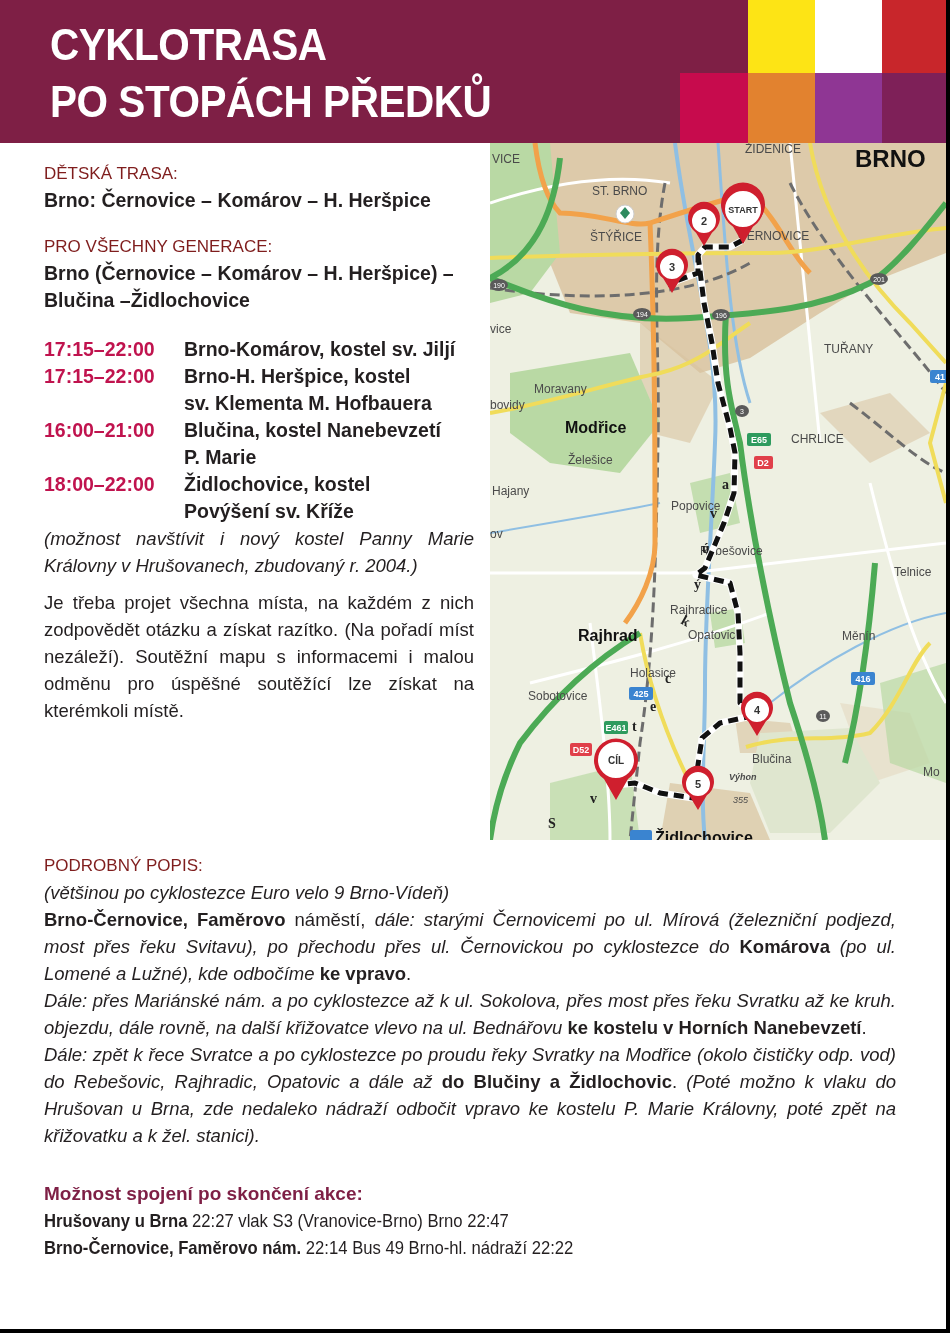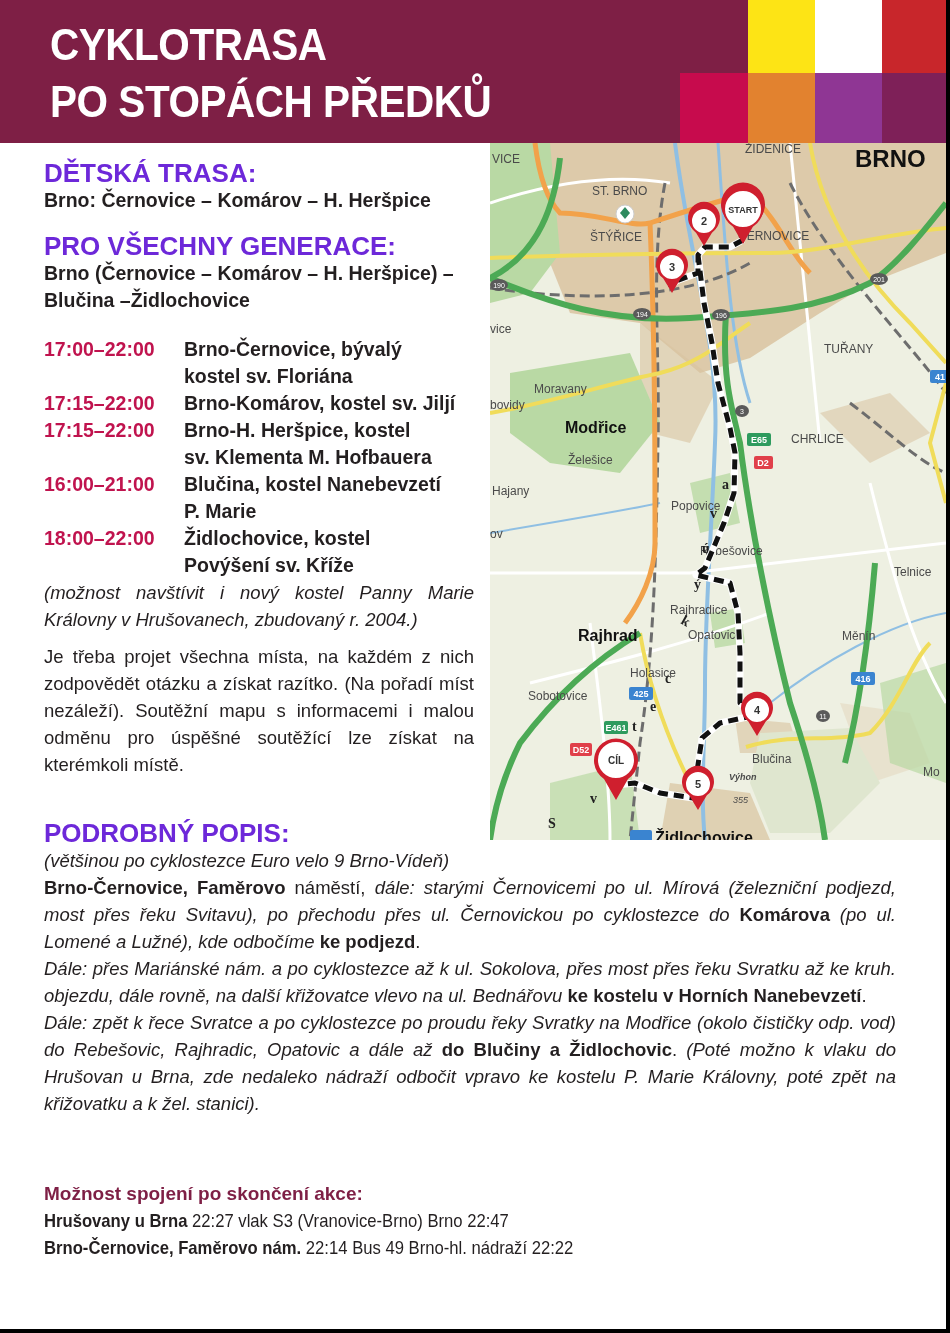--- a/index.html
+++ b/index.html
@@ -9,32 +9,32 @@
   .frame-b { position:absolute; left:0; top:1329px; width:950px; height:4px; background:#000; }
 
   .header { position:absolute; left:0; top:0; width:782px; height:143px; background:#7e1f45; }
   .title { position:absolute; left:50px; top:16px; color:#fff; font-weight:bold;
            font-family:"Liberation Sans", sans-serif; font-size:44px; line-height:57px;
            letter-spacing:-0.5px; transform:scaleX(0.92); transform-origin:left top; }
   .title div { white-space:nowrap; }
   .tile { position:absolute; }
 
   .left { position:absolute; left:44px; top:160px; width:430px; font-size:19.5px; }
-  .h-maroon { color:#6d28d9; font-weight:bold; font-size:26px; line-height:27px; }
+  .h-maroon { color:#7f1d1d; font-weight:normal; font-size:17px; line-height:27px; }
   .bold { font-weight:bold; line-height:27px; }
   .gap { height:19px; }
 
   .sched { margin-top:22px; }
   .sched-row { display:flex; line-height:27px; }
   .sched-time { width:140px; flex:none; color:#c0134e; font-weight:bold; white-space:nowrap; }
   .sched-place { font-weight:bold; }
   .note { font-style:italic; line-height:27px; text-align:justify; text-align-last:left; font-size:18.5px; }
   .para { margin-top:10px; line-height:27px; text-align:justify; font-size:18.5px; }
 
-  .detail { position:absolute; left:44px; top:820px; width:852px; font-size:18.5px; line-height:27px; }
+  .detail { position:absolute; left:44px; top:852px; width:852px; font-size:18.5px; line-height:27px; }
   .detail .it { font-style:italic; }
   .detail b { font-weight:bold;margin-top:34px; }
   .detail p { margin:0; text-align:justify; }
   .conn { position:absolute; left:44px; top:1180px; width:860px; line-height:27px; font-size:18.5px; }
   .conn .h { color:#7e1f45; font-weight:bold; font-size:19px; }
   .conn .row { white-space:nowrap; transform:scaleX(0.9); transform-origin:left; }
 
   .map { position:absolute; left:490px; top:143px; width:456px; height:697px; overflow:hidden; background:#eef0e2; }
   .map svg { display:block; }
 </style>
@@ -56,27 +56,20 @@
 
 <div class="left">
   <div class="h-maroon">DĚTSKÁ TRASA:</div>
   <div class="bold">Brno: Černovice – Komárov – H. Heršpice</div>
   <div class="gap"></div>
   <div class="h-maroon">PRO VŠECHNY GENERACE:</div>
   <div class="bold">Brno (Černovice – Komárov – H. Heršpice) –</div>
   <div class="bold">Blučina –Židlochovice</div>
 
   <div class="sched">
-    <div class="sched-row">
-      <div class="sched-time">17:00–22:00</div>
-      <div class="sched-place">
-          <div>Brno-Černovice, bývalý</div>
-          <div>kostel sv. Floriána</div>
-        </div>
-    </div>
     <div class="sched-row">
       <div class="sched-time">17:15–22:00</div>
       <div class="sched-place">
           <div>Brno-Komárov, kostel sv. Jiljí</div>
         </div>
     </div>
     <div class="sched-row">
       <div class="sched-time">17:15–22:00</div>
       <div class="sched-place">
           <div>Brno-H. Heršpice, kostel</div>
@@ -283,21 +276,21 @@
     <g>
       <circle cx="135" cy="71" r="9" fill="#fff" stroke="#ccc"></circle>
       <path d="M130 70 L135 64 L140 70 L135 76 Z" fill="#2e8a5e"></path>
     </g>
   </svg>
 </div>
 
 <div class="detail">
   <div class="h-maroon">PODROBNÝ POPIS:</div>
   <div class="it">(většinou po cyklostezce Euro velo 9 Brno-Vídeň)</div>
-  <p><b>Brno-Černovice, Faměrovo</b><span> náměstí, </span><span class="it">dále: starými Černovicemi po ul. Mírová (železniční podjezd, most přes řeku Svitavu), po přechodu přes ul. Černovickou po cyklostezce do </span><b>Komárova</b><span class="it"> (po ul. Lomené a Lužné), kde odbočíme </span><b>ke podjezd</b><span>.</span></p>
+  <p><b>Brno-Černovice, Faměrovo</b><span> náměstí, </span><span class="it">dále: starými Černovicemi po ul. Mírová (železniční podjezd, most přes řeku Svitavu), po přechodu přes ul. Černovickou po cyklostezce do </span><b>Komárova</b><span class="it"> (po ul. Lomené a Lužné), kde odbočíme </span><b>ke vpravo</b><span>.</span></p>
   <p><span class="it">Dále: přes Mariánské nám. a po cyklostezce až k ul. Sokolova, přes most přes řeku Svratku až ke kruh. objezdu, dále rovně, na další křižovatce vlevo na ul. Bednářovu </span><b>ke kostelu v Horních Nanebevzetí</b><span>.</span></p>
   <p><span class="it">Dále: zpět k řece Svratce a po cyklostezce po proudu řeky Svratky na Modřice (okolo čističky odp. vod) do Rebešovic, Rajhradic, Opatovic a dále až </span><b>do Blučiny a Židlochovic</b><span>. </span><span class="it">(Poté možno k vlaku do Hrušovan u Brna, zde nedaleko nádraží odbočit vpravo ke kostelu P. Marie Královny, poté zpět na křižovatku a k žel. stanici).</span></p>
 </div>
 
 <div class="conn">
   <div class="h">Možnost spojení po skončení akce:</div>
   <div class="row"><b>Hrušovany u Brna</b><span> 22:27 vlak S3 (Vranovice-Brno) Brno 22:47</span></div>
   <div class="row"><b>Brno-Černovice, Faměrovo nám.</b><span> 22:14 Bus 49 Brno-hl. nádraží 22:22</span></div>
 </div>
 

